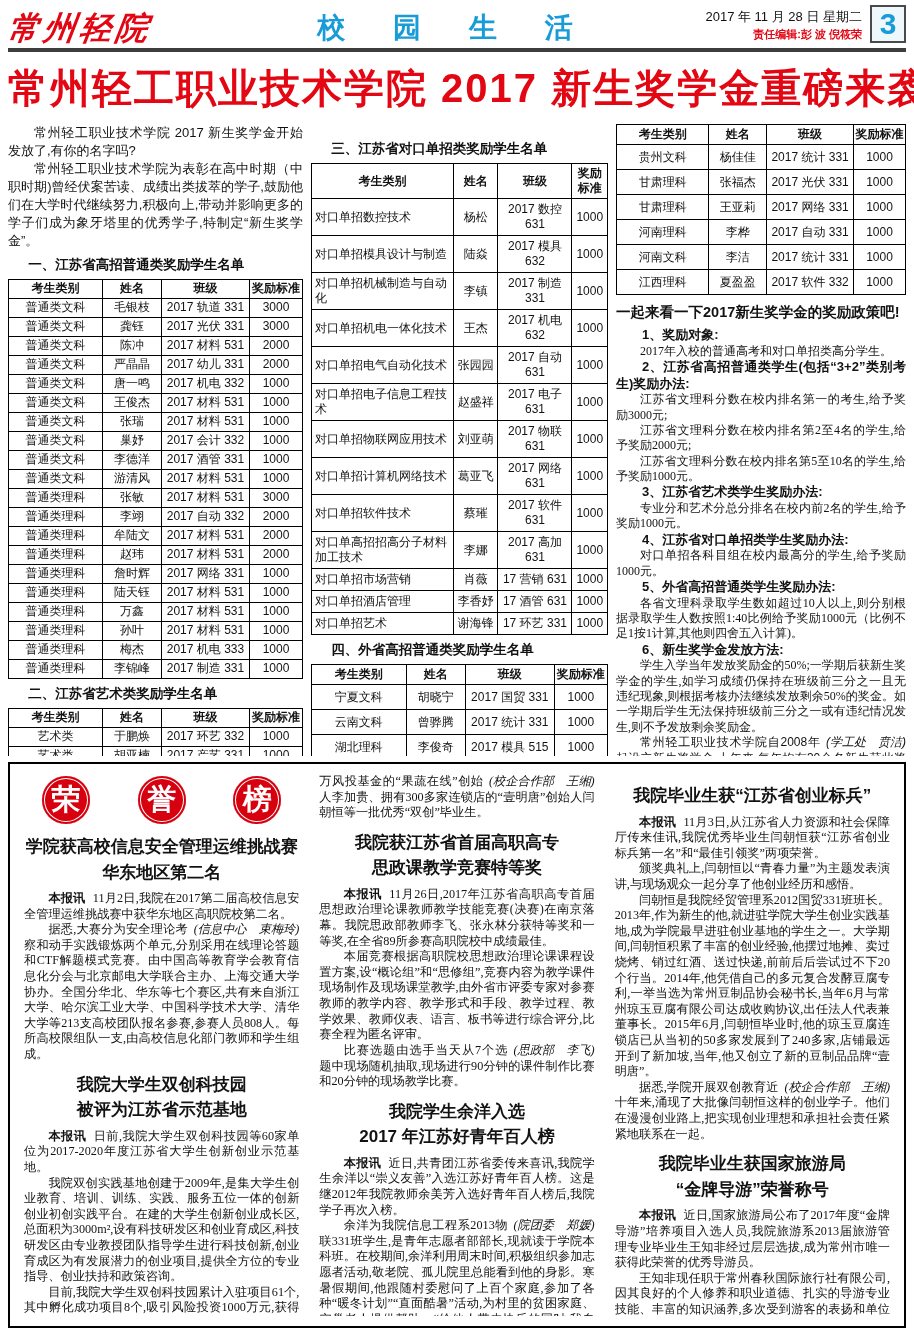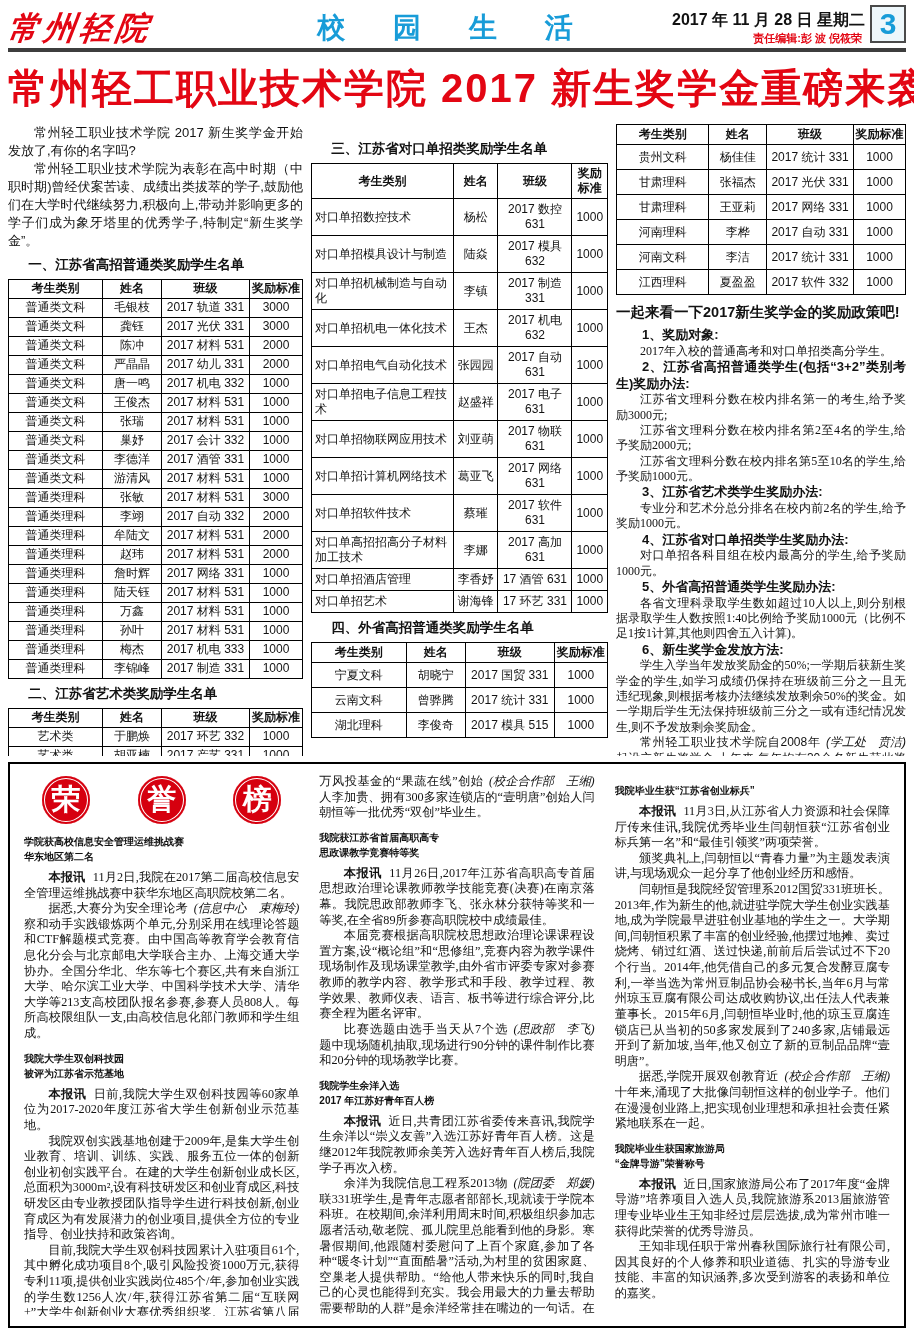--- a/index.html
+++ b/index.html
@@ -14,21 +14,21 @@
   .logo{
     width:230px; color:#e30613; font-family:"DejaVu Serif", serif;
     font-weight:bold; font-style:italic; font-size:32px; letter-spacing:4px;
     transform:skewX(-8deg); padding-top:2px; white-space:nowrap;
   }
   .section-title{
     flex:1; text-align:center; color:#189cd8; font-family:"Liberation Sans", sans-serif;
     font-weight:bold; font-size:28px; letter-spacing:20px; padding-top:4px; white-space:nowrap;
   }
   .pubinfo{ width:190px; text-align:right; padding-top:3px; line-height:1.45; white-space:nowrap;}
-  .pub-date{ font-size:16px; font-weight:bold; font-family:"Liberation Sans", sans-serif;}
+  .pub-date{ font-size:13px; font-weight:normal; font-family:"Liberation Sans", sans-serif;}
   .pub-editor{ font-size:11px; color:#e30613; font-weight:bold; font-family:"Liberation Sans", sans-serif;}
   .pagenum{
     width:36px; height:38px; margin-left:8px; border:2px solid #4a4a4a;
     color:#189cd8; font-family:"Liberation Sans", sans-serif; font-weight:bold;
     font-size:30px; text-align:center; line-height:34px; background:#eef7fb;
   }
   .head-rule{ border-top:4px solid #3d3d3d; margin-top:1px; }
   
   .headline{
     color:#e30613; text-align:center; font-family:"Liberation Sans", sans-serif;
@@ -74,22 +74,22 @@
   }
   .honor .hcol{ overflow:hidden; }
   .badge-row{ display:flex; justify-content:space-between; padding:2px 18px 0 18px; margin-bottom:10px; }
   .badge{
     width:48px; height:48px; border-radius:50%; background:#d6000f; color:#fff;
     font-family:"Liberation Sans", sans-serif; font-weight:bold; font-size:29px;
     display:flex; align-items:center; justify-content:center;
     box-shadow:inset 0 0 0 2px #d6000f, inset 0 0 0 3px #fff;
   }
   .art-title{
-    font-family:"Liberation Sans", sans-serif; font-weight:bold; font-size:10px;
-    line-height:1.5; margin:9px 0 6px 0;
+    font-family:"Liberation Sans", sans-serif; font-weight:bold; font-size:17px;
+    text-align:center; line-height:1.5; margin:9px 0 6px 0;
   }
   .art p{
     font-size:12.2px; line-height:1.28; text-indent:2em; text-align:justify;
     font-family:"Liberation Serif", serif;
   }
   .art p.noindent{ text-indent:0; }
   .art p b.lead{ font-family:"Liberation Sans", sans-serif; margin-right:0.6em; }
   .byline{ float:right; text-indent:0; font-style:italic; padding-left:6px; }
 </style>
 </head>
@@ -356,20 +356,26 @@
             <tr>
               <td>对口单招软件技术</td>
               <td>蔡璀</td>
               <td>2017 软件 631</td>
               <td>1000</td>
             </tr>
             <tr>
               <td>对口单高招招高分子材料加工技术</td>
               <td>李娜</td>
               <td>2017 高加 631</td>
+              <td>1000</td>
+            </tr>
+            <tr>
+              <td>对口单招市场营销</td>
+              <td>肖薇</td>
+              <td>17 营销 631</td>
               <td>1000</td>
             </tr>
             <tr>
               <td>对口单招酒店管理</td>
               <td>李香妤</td>
               <td>17 酒管 631</td>
               <td>1000</td>
             </tr>
             <tr>
               <td>对口单招艺术</td>

